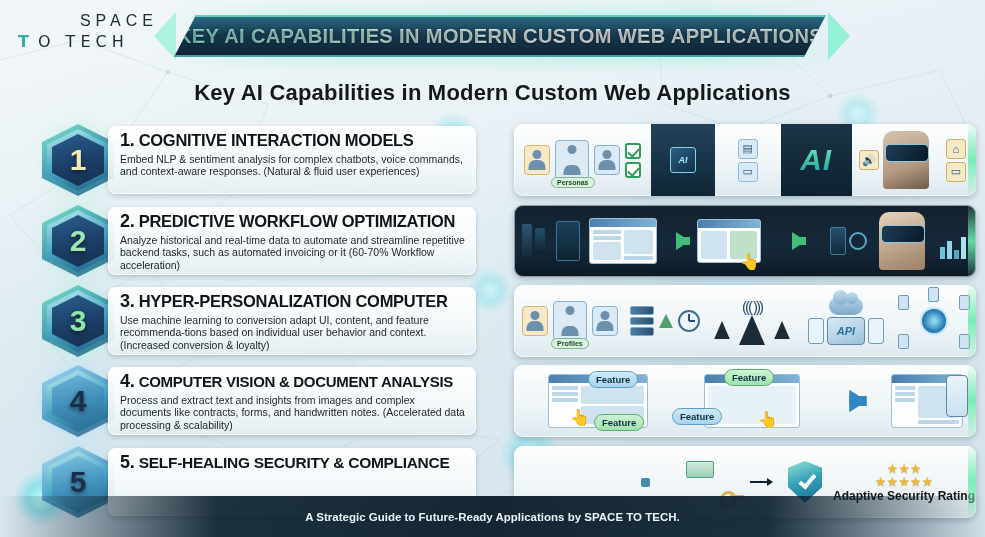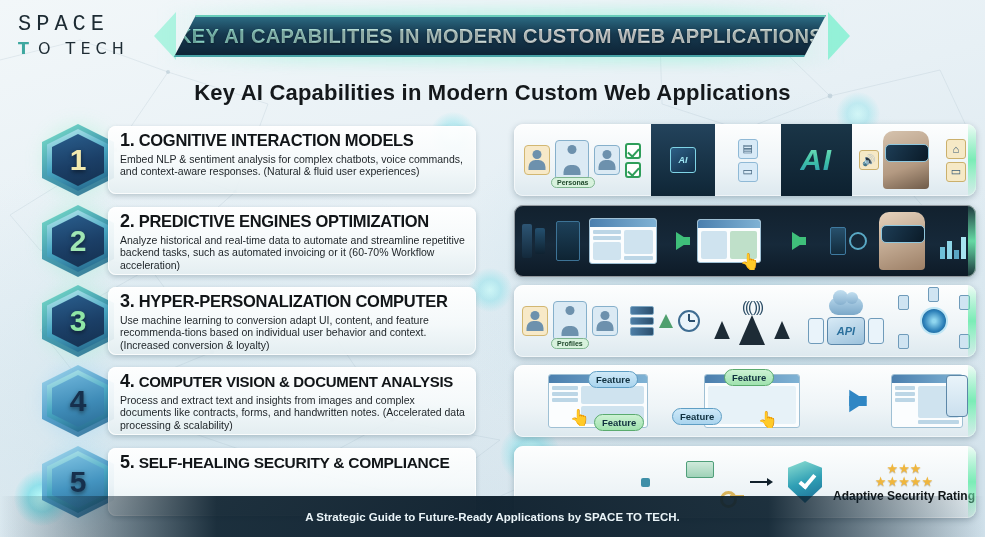--- a/index.html
+++ b/index.html
@@ -24,23 +24,24 @@
   .glowdot {
     position: absolute; border-radius: 50%;
     background: radial-gradient(circle, rgba(190,255,250,.95) 0%, rgba(90,220,230,.55) 35%, rgba(70,200,220,0) 72%);
     pointer-events: none;
   }
 
   
   #header { position: absolute; left: 0; top: 0; width: 985px; height: 72px; }
   #logo { position: absolute; left: 18px; top: 12px; width: 140px; color: #1a2a33; }
   .logo-l1 {
-    font-size: 22px; letter-spacing: 5px; font-weight: 400;
-    font-family: Liberation Mono, monospace;
+    font-size: 16px; letter-spacing: 5px; font-weight: 400;
+    font-family: Liberation Sans, sans-serif;
     color: #1d2b33;
+    text-align: right;
   }
   .logo-l2 {
     font-size: 16px; letter-spacing: 5px; margin-top: 2px;
     font-family: "DejaVu Sans", sans-serif;
     color: #1d2b33; display: flex; align-items: center; gap: 4px;
   }
   .logo-y { color: #3fa8a0; font-weight: 700; }
 
   
   #banner-wrap { position: absolute; left: 160px; top: 8px; width: 680px; height: 56px; }
@@ -418,21 +419,21 @@
     <div class="badge">
       <div class="badge-halo"></div>
       <div class="hex outer"></div>
       <div class="hex mid"></div>
       <div class="hex inner"></div>
       <div class="badge-num" style="color:#9fe6b4">2</div>
     </div>
     <div class="card">
       <div class="card-title">
         <span class="idx">2.</span>
-        <span>PREDICTIVE ENGINES OPTIMIZATION</span>
+        <span>PREDICTIVE WORKFLOW OPTIMIZATION</span>
       </div>
       <div class="card-body">
         <span>Analyze historical and real-time data to automate and streamline repetitive backend tasks, such as automated invoicing or it </span><b>(60-70% Workflow acceleration)</b>
       </div>
     </div>
     <div class="panel dark">
       <div class="seg" style="width:40px;gap:3px;">
         <div style="width:10px;height:34px;background:linear-gradient(180deg,#2d5574,#13293b);border-radius:2px;"></div>
         <div style="width:10px;height:26px;background:linear-gradient(180deg,#24506f,#0f2231);border-radius:2px;"></div>
       </div>

